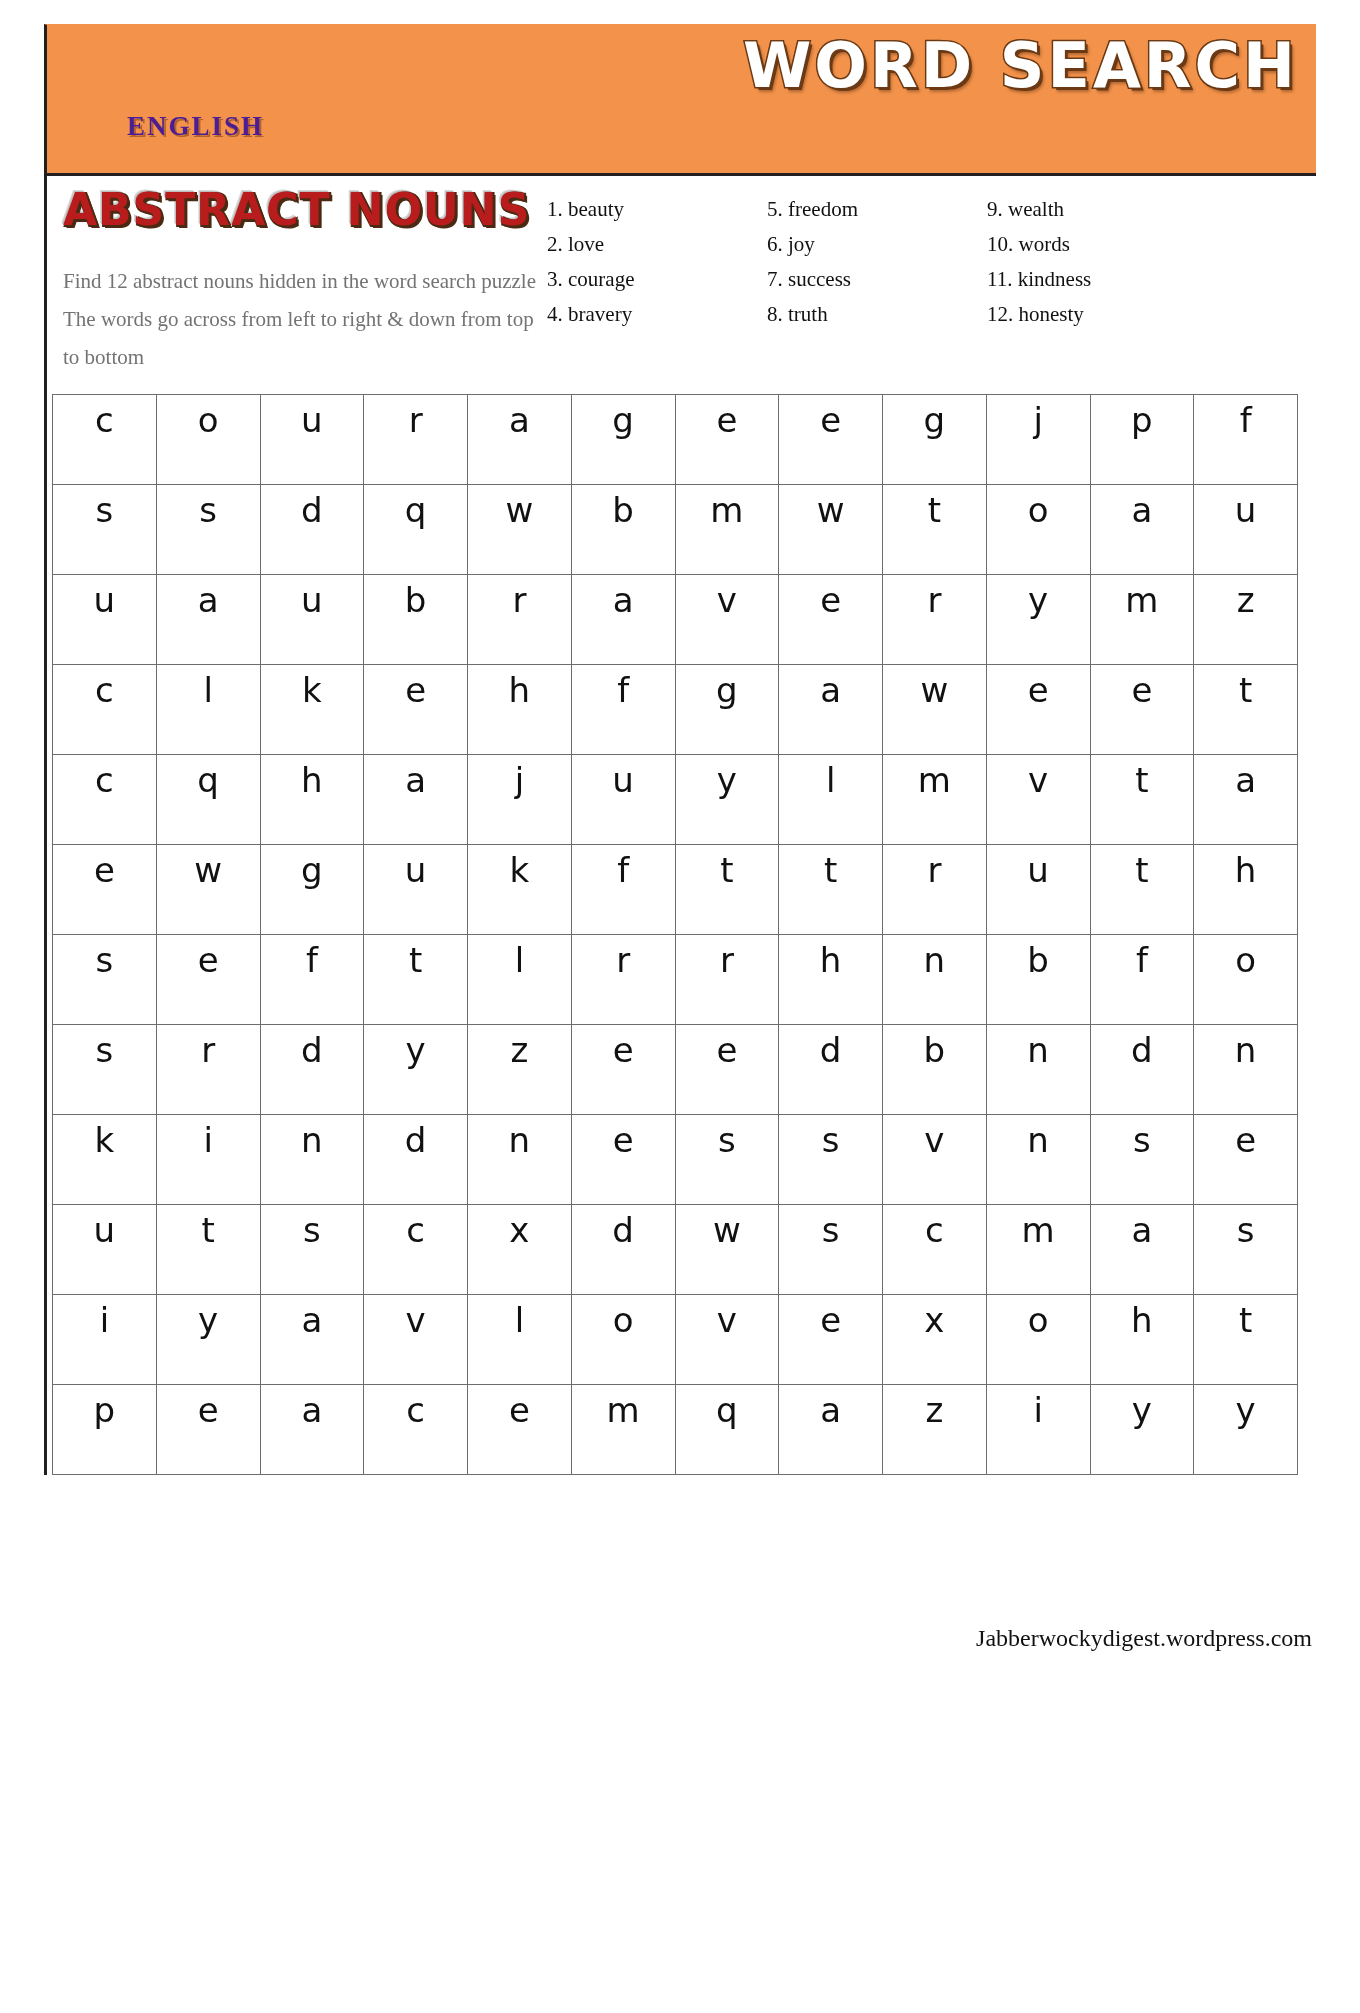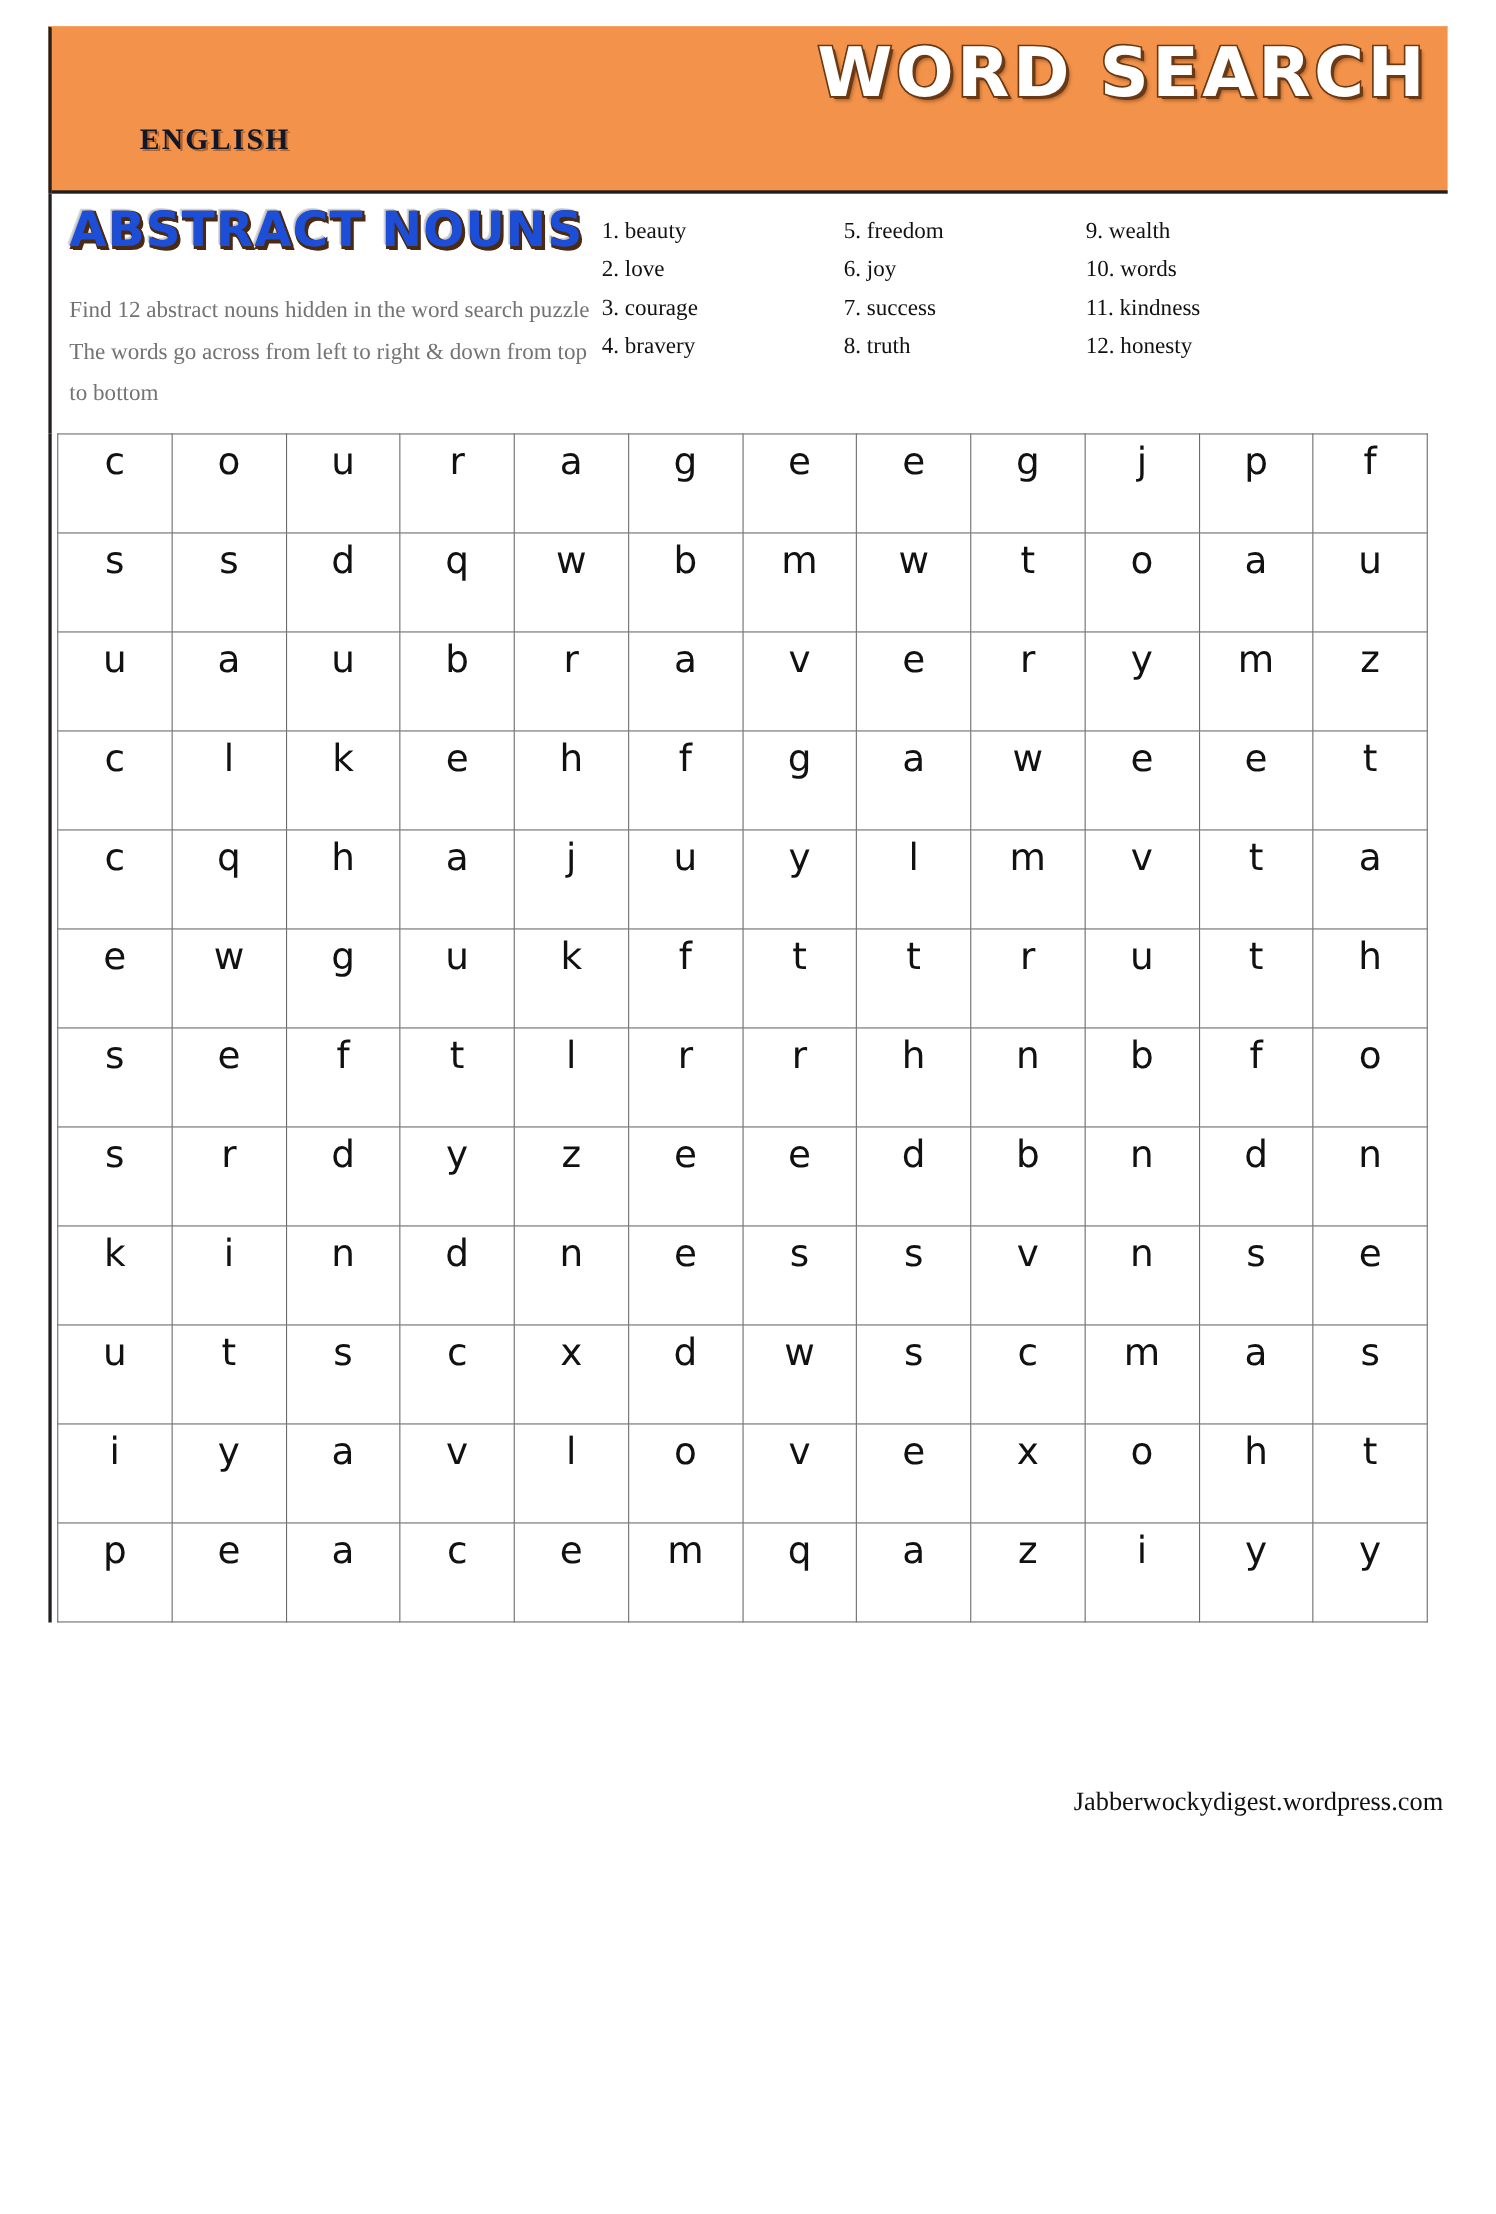--- a/index.html
+++ b/index.html
@@ -67,42 +67,42 @@
   }
 
   .subject {
     position: absolute;
     left: 80px;
     top: 86px;
     font-family: "Liberation Serif", serif;
     font-weight: bold;
     font-size: 27px;
     letter-spacing: 2px;
-    color: #0f172a;
+    color: #4c1d95;
     text-shadow: 2px 2px 0 rgba(120,60,20,.55);
   }
 
   
   .body-box {
     position: relative;
     border-left: 3px solid #231f20;
     box-sizing: border-box;
     padding: 0;
     min-height: 200px;
   }
 
   .topic {
     position: absolute;
     left: 16px;
     top: 8px;
     font-family: "DejaVu Sans", sans-serif;
     font-weight: bold;
     font-size: 44px;
     letter-spacing: 1px;
-    color: #1d4ed8;
+    color: #b91c1c;
     text-shadow:
        2px 0 0 #4a2a12,
        3px 3px 0 #4a2a12,
        0 2px 0 #4a2a12,
       -1px -1px 0 #bdbdbd,
       -2px -2px 0 #d8d8d8;
     white-space: nowrap;
   }
 
   .instructions {

